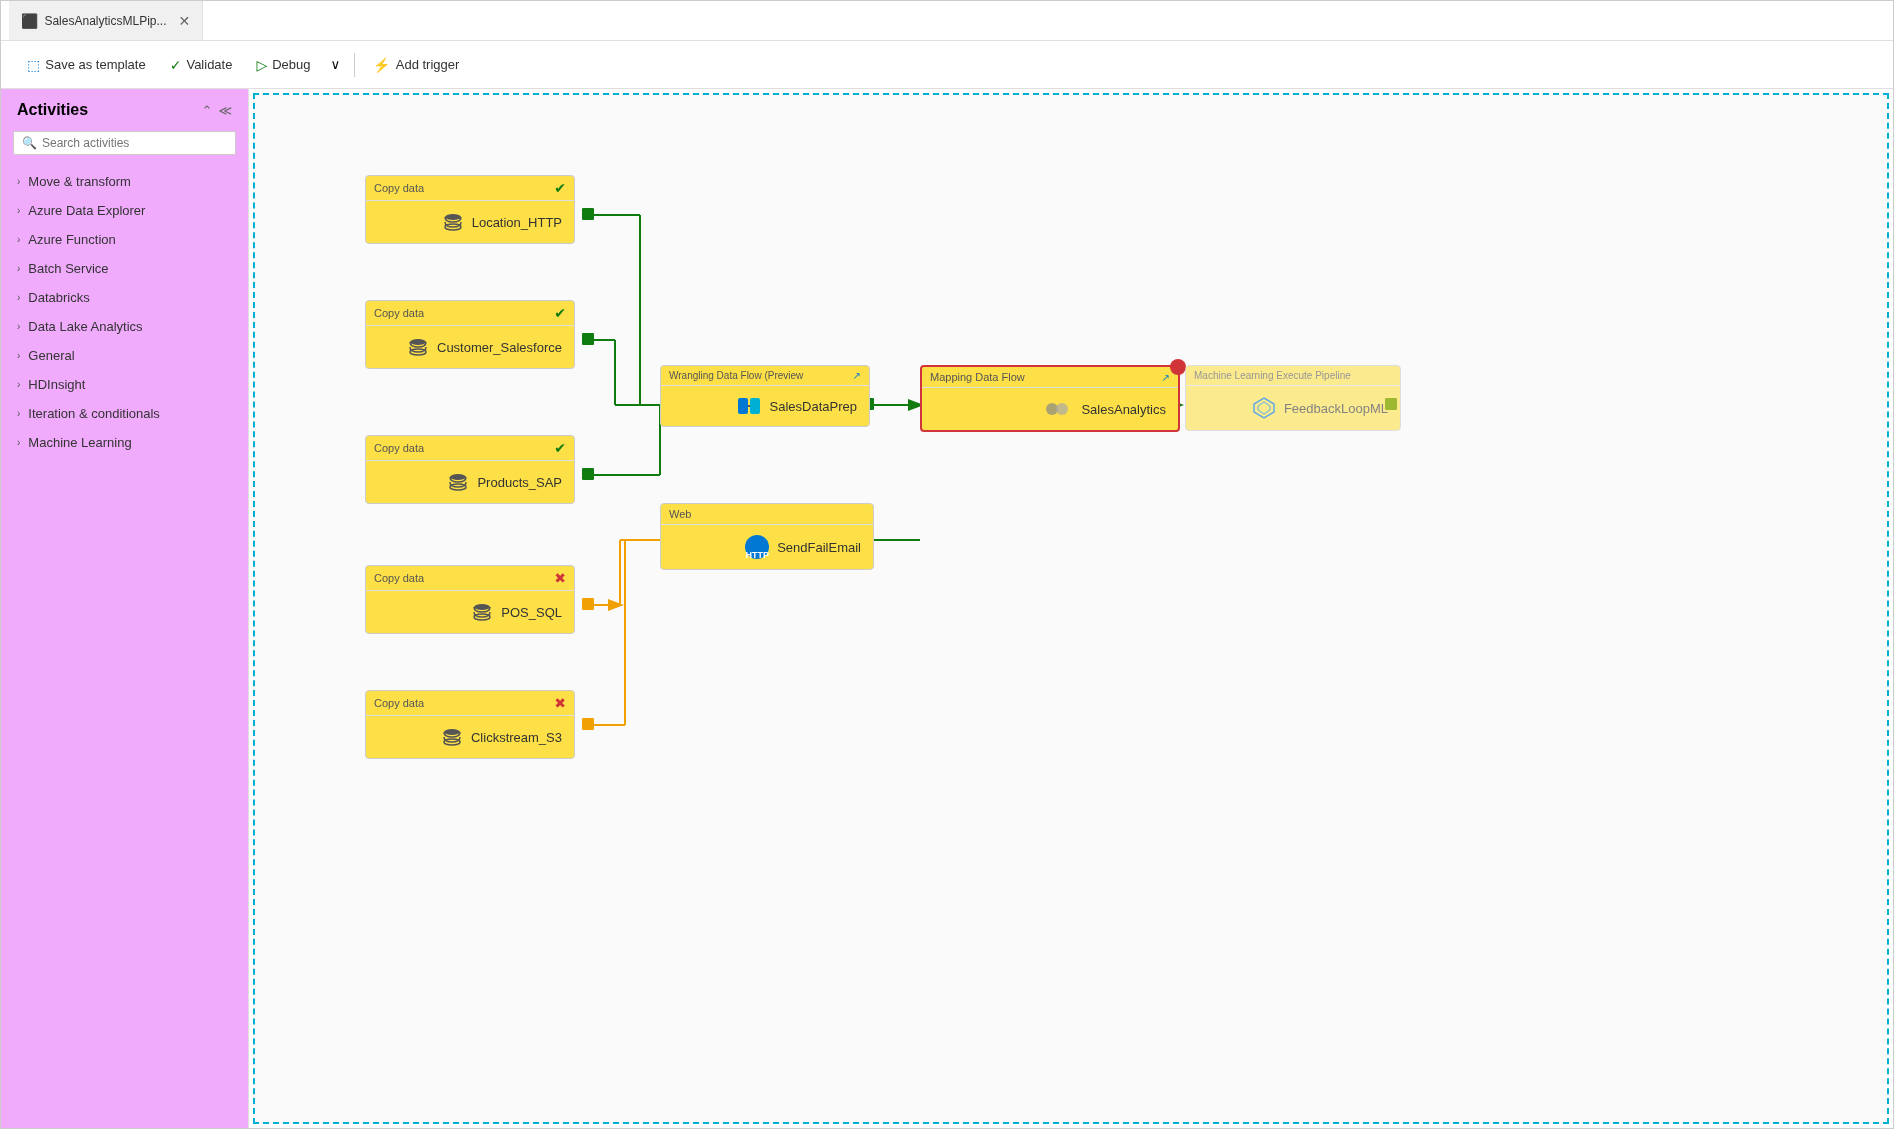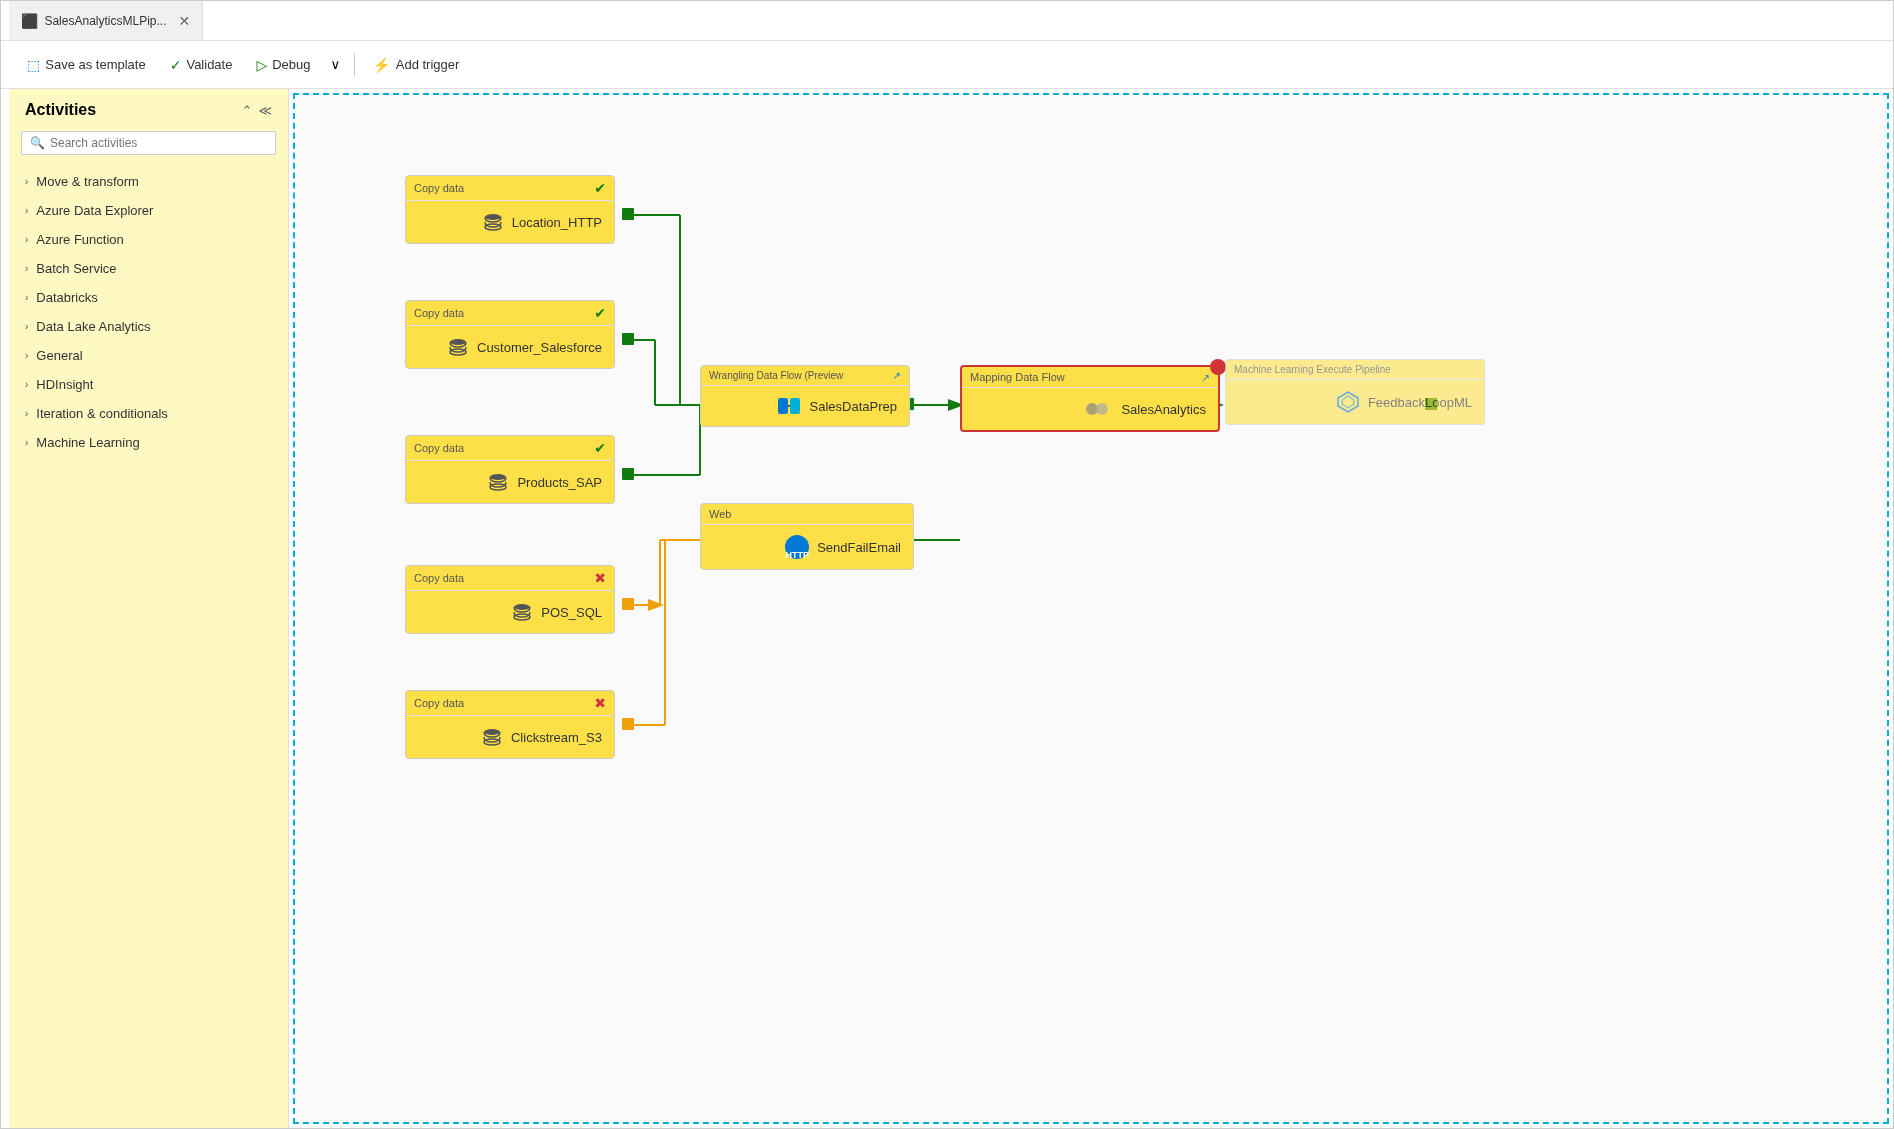--- a/index.html
+++ b/index.html
@@ -18,21 +18,21 @@
     .toolbar { display: flex; align-items: center; gap: 4px; padding: 6px 16px; border-bottom: 1px solid #e0e0e0; background: #fff; height: 48px; }
     .toolbar-btn { display: flex; align-items: center; gap: 5px; padding: 5px 10px; border: none; background: transparent; cursor: pointer; font-size: 13px; color: #333; border-radius: 2px; }
     .toolbar-btn .btn-icon { color: #0078d4; font-size: 14px; }
     .toolbar-separator { width: 1px; height: 24px; background: #ccc; margin: 0 4px; }
     .toolbar-dropdown { display: flex; align-items: center; padding: 5px 6px; cursor: pointer; border: none; background: transparent; }
 
     
     .content-area { display: flex; flex: 1; overflow: hidden; }
 
     
-    .sidebar { width: 280px; border-right: 1px solid #e0e0e0; background: #fef9c3; display: flex; flex-direction: column; padding: 12px 0; margin-left: 8px; }
+    .sidebar { width: 248px; border-right: 1px solid #e0e0e0; background: #f0abfc; display: flex; flex-direction: column; padding: 12px 0; }
     .sidebar-header { display: flex; align-items: center; justify-content: space-between; padding: 0 16px 12px 16px; }
     .sidebar-title { font-size: 16px; font-weight: 600; color: #000; }
     .sidebar-controls { display: flex; gap: 6px; color: #666; }
     .search-box { margin: 0 12px 12px 12px; display: flex; align-items: center; border: 1px solid #ccc; border-radius: 2px; padding: 4px 8px; background: #fff; }
     .search-box input { border: none; outline: none; font-size: 12px; color: #999; flex: 1; }
     .search-icon { color: #999; font-size: 12px; margin-right: 5px; }
     .sidebar-item { display: flex; align-items: center; gap: 8px; padding: 7px 16px; cursor: pointer; color: #333; font-size: 13px; }
     .chevron { font-size: 10px; color: #555; }
 
     
@@ -316,21 +316,21 @@
           <span>Web</span>
         </div>
         <div class="node-body">
           <div style="width:24px;height:24px;background:#0078d4;border-radius:50%;display:flex;align-items:center;justify-content:center;">
             <span style="color:#fff;font-size:9px;font-weight:bold;margin-top:16px;">HTTP</span>
           </div>
           <span>SendFailEmail</span>
         </div>
       </div>
 
-      <div class="node node-ml" style="left:930px; top:264px; width:260px; opacity:0.6;">
+      <div class="node node-ml" style="left:930px; top:270px; width:216px; opacity:0.6;">
         <div class="node-header" style="font-size:10px;">
           <span>Machine Learning Execute Pipeline</span>
         </div>
         <div class="node-body">
           <svg width="24" height="24" viewBox="0 0 24 24">
             <polygon points="12,2 22,8 22,16 12,22 2,16 2,8" fill="none" stroke="#0078d4" stroke-width="1.5"></polygon>
             <polygon points="12,6 18,10 18,14 12,18 6,14 6,10" fill="none" stroke="#0078d4" stroke-width="1"></polygon>
           </svg>
           <span>FeedbackLoopML</span>
         </div>

